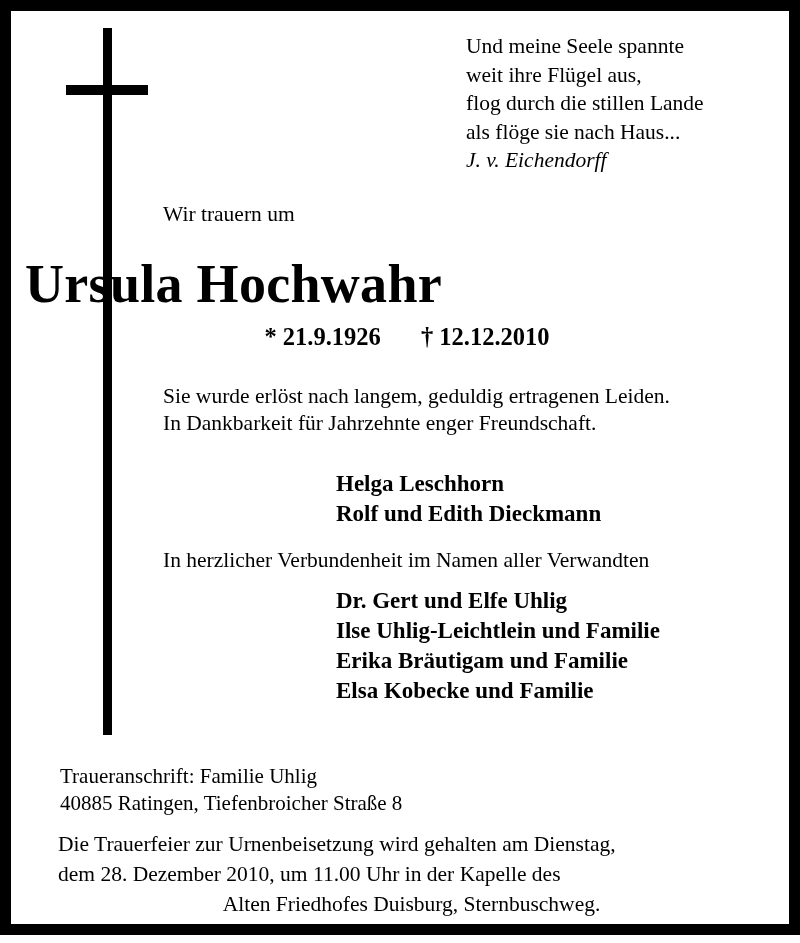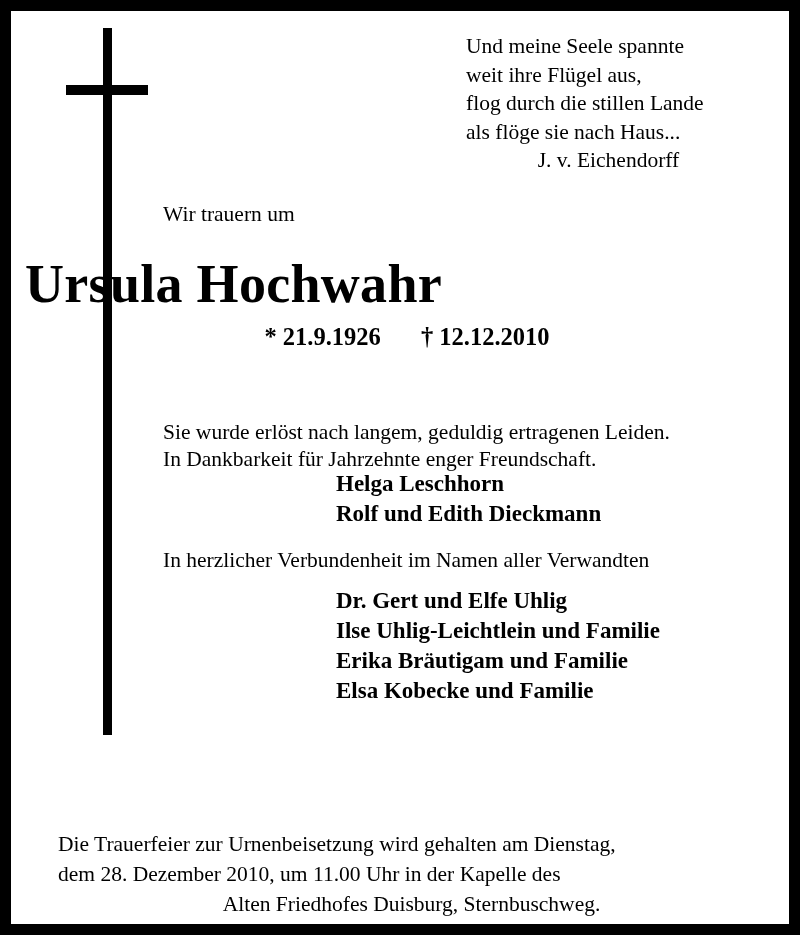--- a/index.html
+++ b/index.html
@@ -61,22 +61,23 @@
     position: absolute;
     left: 455px;
     top: 21px;
     width: 285px;
     font-size: 21.5px;
     line-height: 28.5px;
     text-align: left;
   }
   .quote-line { white-space: nowrap; }
   .quote-attr {
-    text-align: center;
+    text-align: left;
     white-space: nowrap;
+    font-style: italic;
   }
 
   
   .lead {
     position: absolute;
     left: 152px;
     top: 190px;
     font-size: 21.5px;
     line-height: 27px;
   }
@@ -103,21 +104,21 @@
     font-weight: bold;
     line-height: 30px;
   }
   .dates-inner { padding-left: 14px; }
   .date-birth { margin-right: 34px; }
   .sym { font-weight: bold; }
 
   .para-1 {
     position: absolute;
     left: 152px;
-    top: 408px;
+    top: 372px;
     width: 610px;
     font-size: 21.5px;
     line-height: 26.5px;
   }
   .para-1 div { white-space: nowrap; }
 
   .signers-1 {
     position: absolute;
     left: 325px;
     top: 458px;
@@ -216,20 +217,24 @@
 
     <div class="para-2">In herzlicher Verbundenheit im Namen aller Verwandten</div>
 
     <div class="signers-2">
       <div>Dr. Gert und Elfe Uhlig</div>
       <div>Ilse Uhlig-Leichtlein und Familie</div>
       <div>Erika Bräutigam und Familie</div>
       <div>Elsa Kobecke und Familie</div>
     </div>
 
+    <div class="address">
+      <div>Traueranschrift: Familie Uhlig</div>
+      <div>40885 Ratingen, Tiefenbroicher Straße 8</div>
+    </div>
 
     <div class="ceremony">
       <div>Die Trauerfeier zur Urnenbeisetzung wird gehalten am Dienstag,</div>
       <div>dem 28. Dezember 2010, um 11.00 Uhr in der Kapelle des</div>
       <div class="ceremony-last">Alten Friedhofes Duisburg, Sternbuschweg.</div>
     </div>
 
   </div>
 </div>
 

